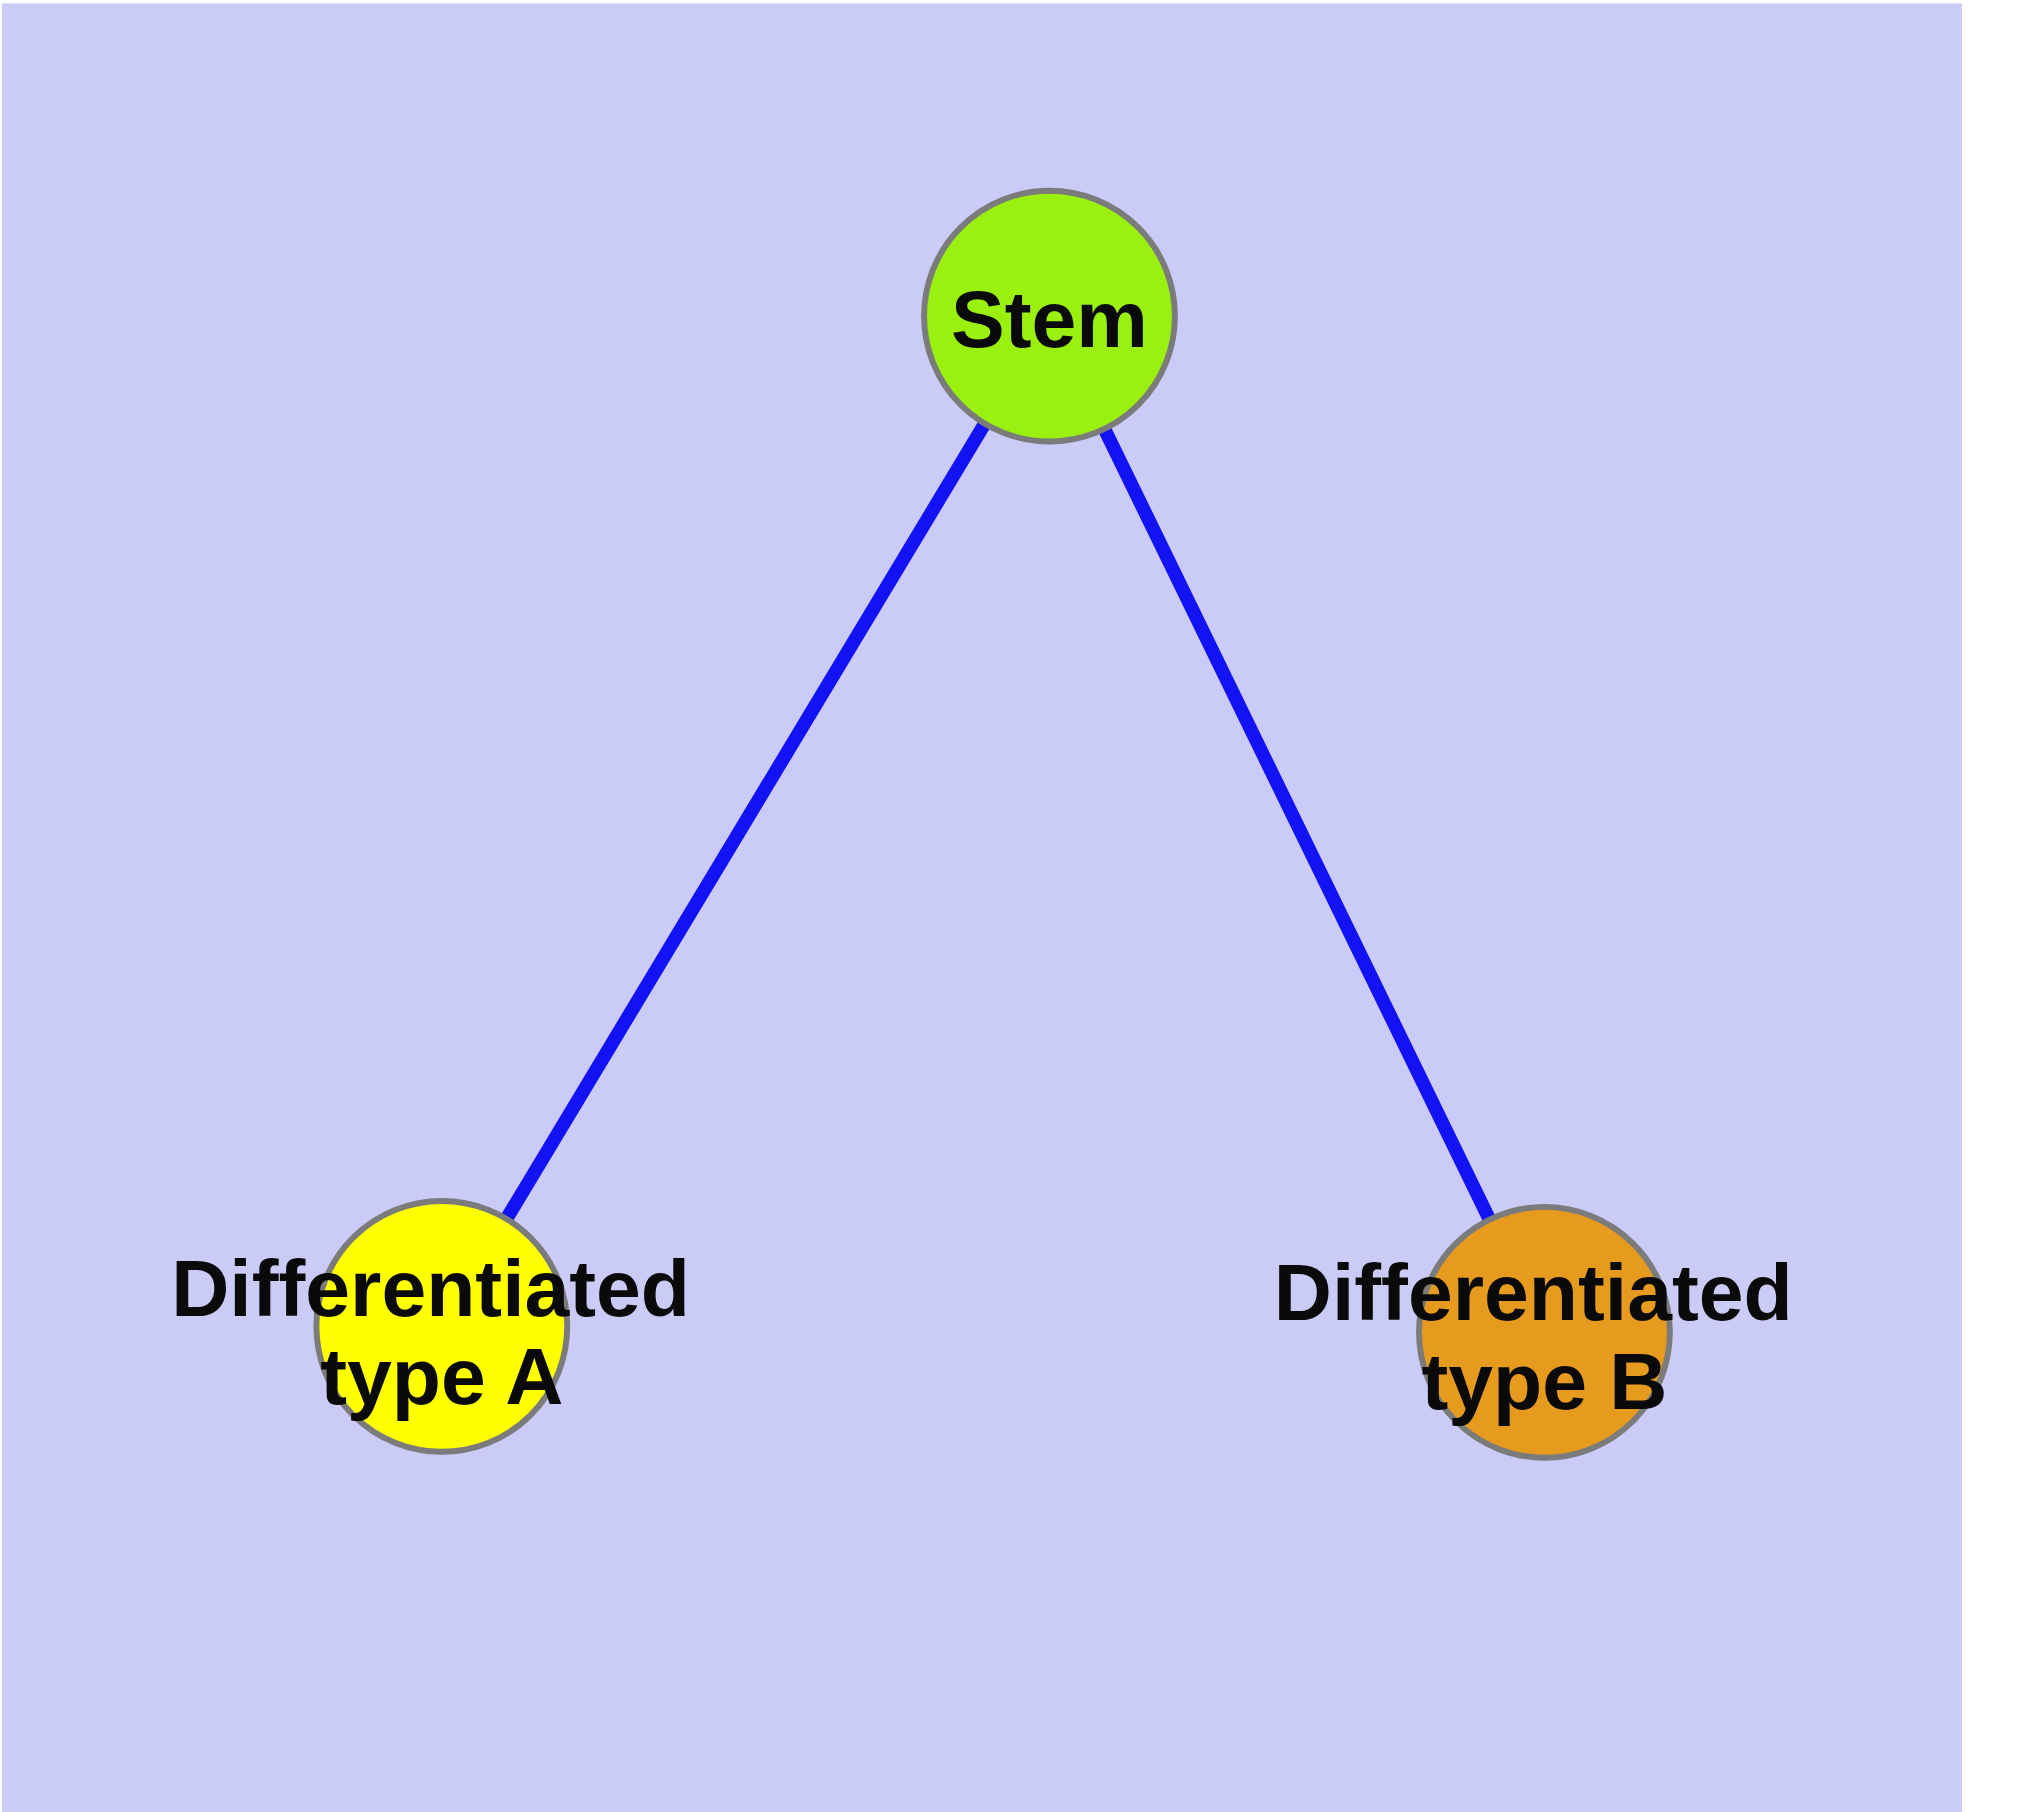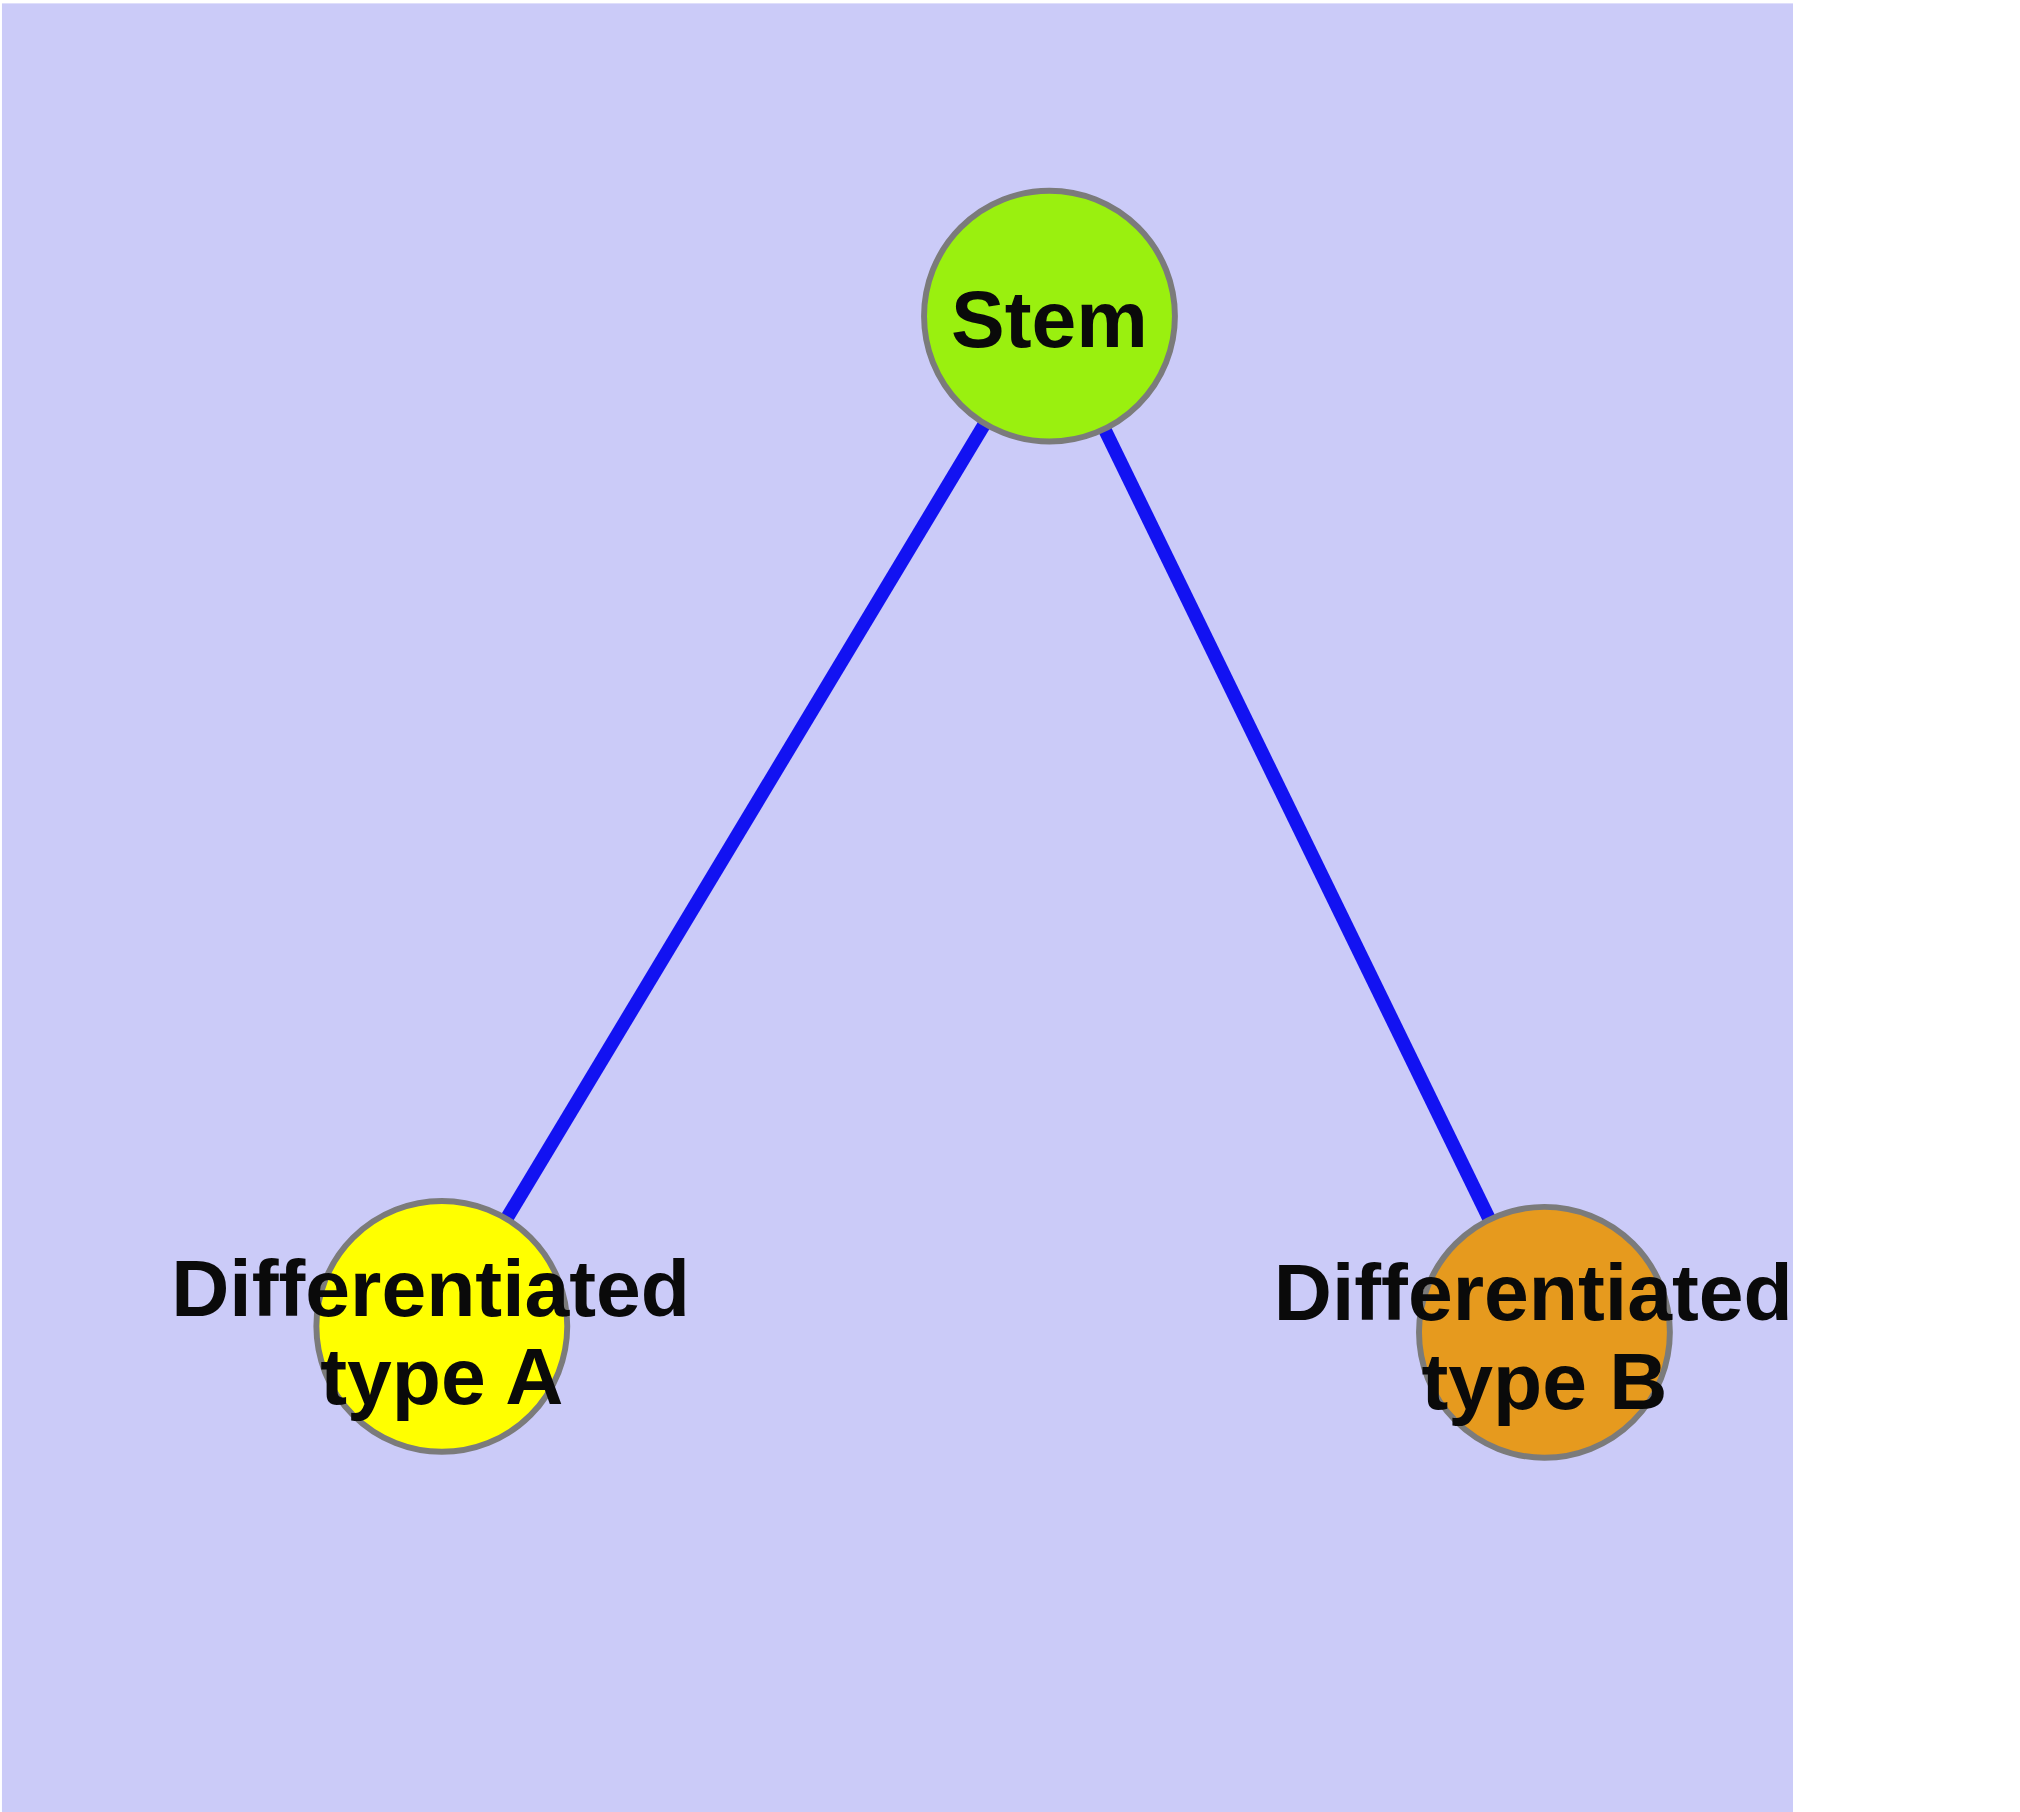--- a/index.html
+++ b/index.html
@@ -2,21 +2,21 @@
 <html style="font-size:13.6px"><head>
 <meta charset="utf-8">
 <style>
   html, body {
     margin: 0;
     padding: 0;
     background: #ffffff;
   }
   .page {
     position: relative;
-    width: 1793px;
+    width: 1962px;
     height: 1812px;
     background: #ffffff;
     overflow: hidden;
     font-family: "Liberation Sans", sans-serif;
   }
   .page svg {
     position: absolute;
     left: 0;
     top: 0;
     display: block;

